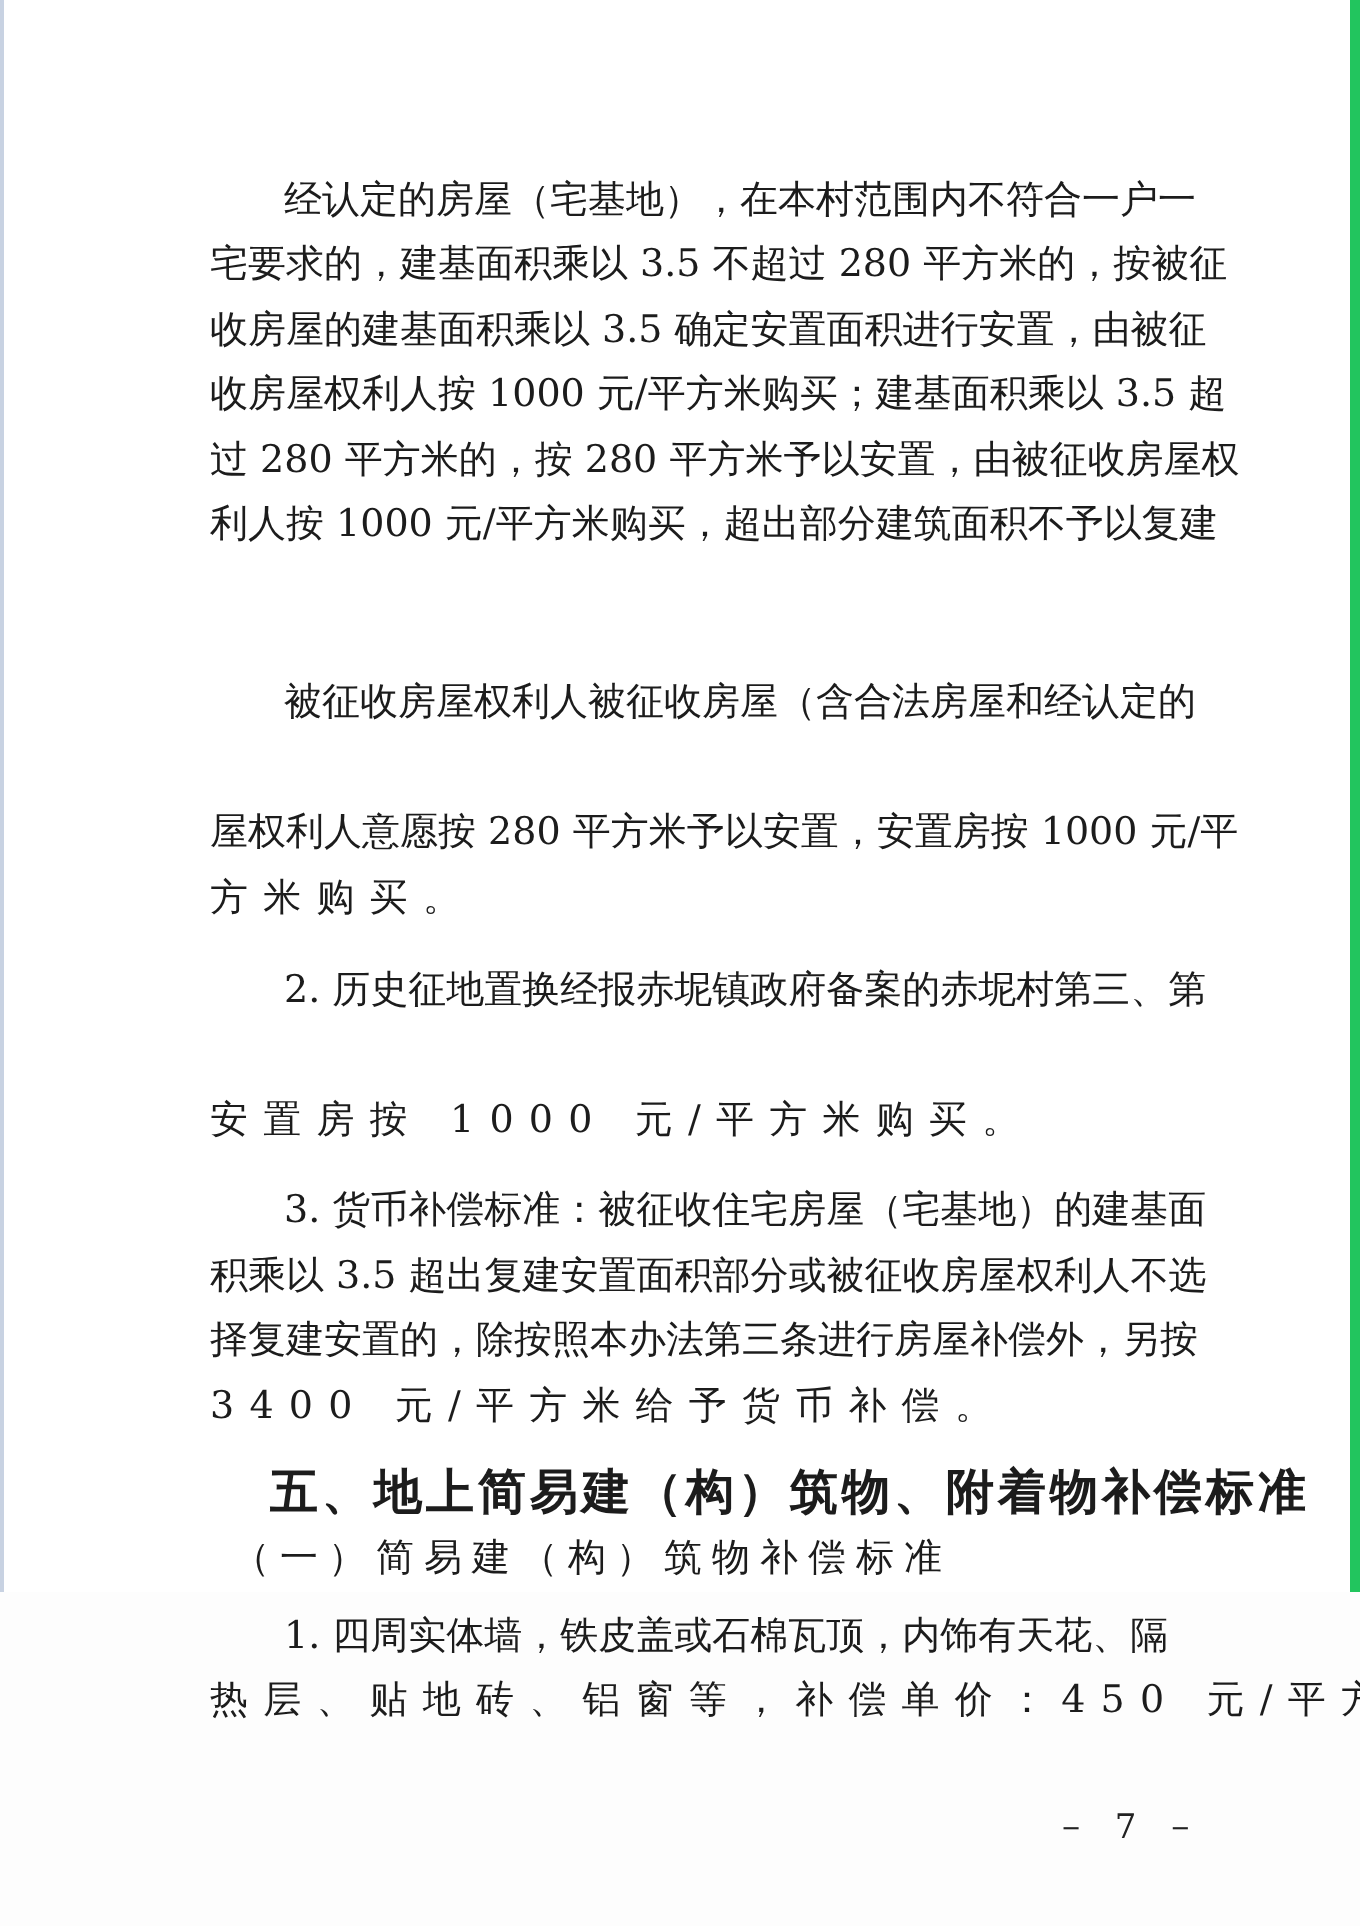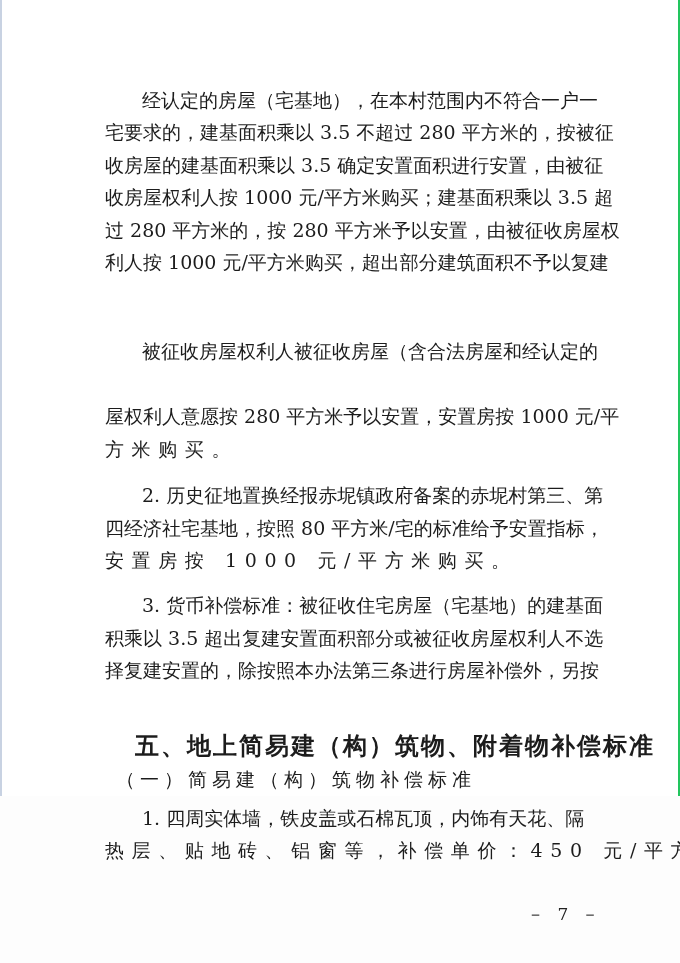--- a/index.html
+++ b/index.html
@@ -5,21 +5,21 @@
   html, body { margin:0; padding:0; }
   body {
     width:680px; height:963px; overflow:hidden;
     background:#fdfdfd;
     position:relative;
   }
   .page {
     position:absolute; left:0; top:0; width:680px; height:796px;
     background:#ffffff;
     border-left:2px solid #c8d2e2;
-    border-right:2px solid #22c55e;
+    border-right:5px solid #22c55e;
     box-sizing:border-box;
   }
   .line {
     position:absolute;
     left:103px;
     width:472px;
     height:30px;
     line-height:30px;
     font-family:"DejaVu Serif", "Liberation Serif", serif;
     font-size:19px;
@@ -64,26 +64,26 @@
   <div class="line" style="top:150px">收房屋的建基面积乘以 3.5 确定安置面积进行安置，由被征</div>
   <div class="line" style="top:182px">收房屋权利人按 1000 元/平方米购买；建基面积乘以 3.5 超</div>
   <div class="line" style="top:215px">过 280 平方米的，按 280 平方米予以安置，由被征收房屋权</div>
   <div class="line" style="top:247px">利人按 1000 元/平方米购买，超出部分建筑面积不予以复建</div>
 
   <div class="line indent" style="top:336px">被征收房屋权利人被征收房屋（含合法房屋和经认定的</div>
   <div class="line" style="top:401px">屋权利人意愿按 280 平方米予以安置，安置房按 1000 元/平</div>
   <div class="line last" style="top:434px">方米购买。</div>
 
   <div class="line indent" style="top:480px">2. 历史征地置换经报赤坭镇政府备案的赤坭村第三、第</div>
-  <div class="line" style="top:513px">四经济社宅基地，按照 80 平方米/宅的标准给予安置指标，</div>
   <div class="line last" style="top:545px">安置房按 1000 元/平方米购买。</div>
 
   <div class="line indent" style="top:590px">3. 货币补偿标准：被征收住宅房屋（宅基地）的建基面</div>
   <div class="line" style="top:623px">积乘以 3.5 超出复建安置面积部分或被征收房屋权利人不选</div>
   <div class="line" style="top:655px">择复建安置的，除按照本办法第三条进行房屋补偿外，另按</div>
+  <div class="line last" style="top:688px">3400 元/平方米给予货币补偿。</div>
 
   <div class="line heading" style="top:731px">五、地上简易建（构）筑物、附着物补偿标准</div>
 
   <div class="line subheading" style="top:764px">（一）简易建（构）筑物补偿标准</div>
 
   <div class="line indent" style="top:803px">1. 四周实体墙，铁皮盖或石棉瓦顶，内饰有天花、隔</div>
   <div class="line last" style="top:835px">热层、贴地砖、铝窗等，补偿单价：450 元/平方米。</div>
 
   <div class="page-number">－ 7 －</div>
 

